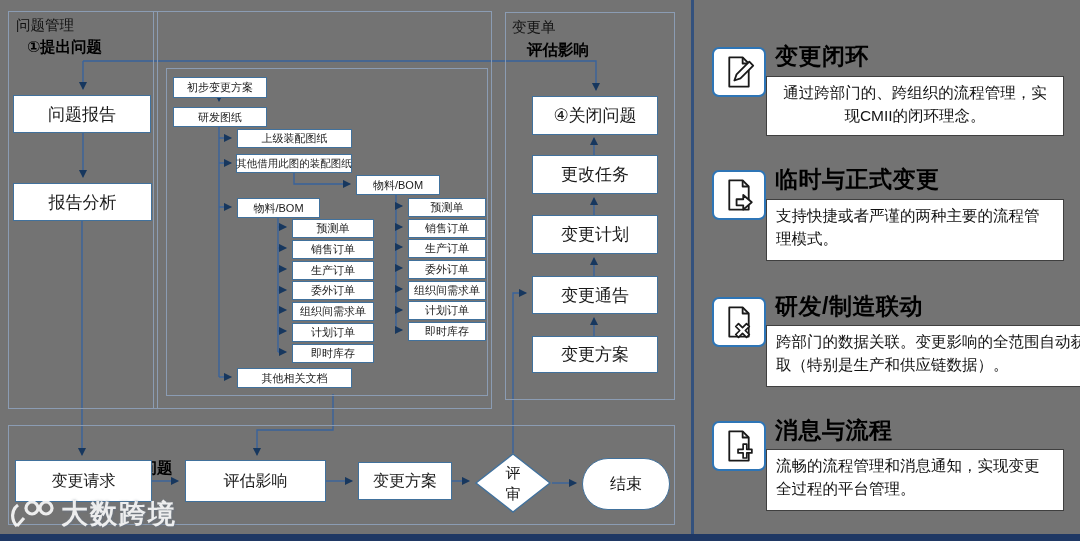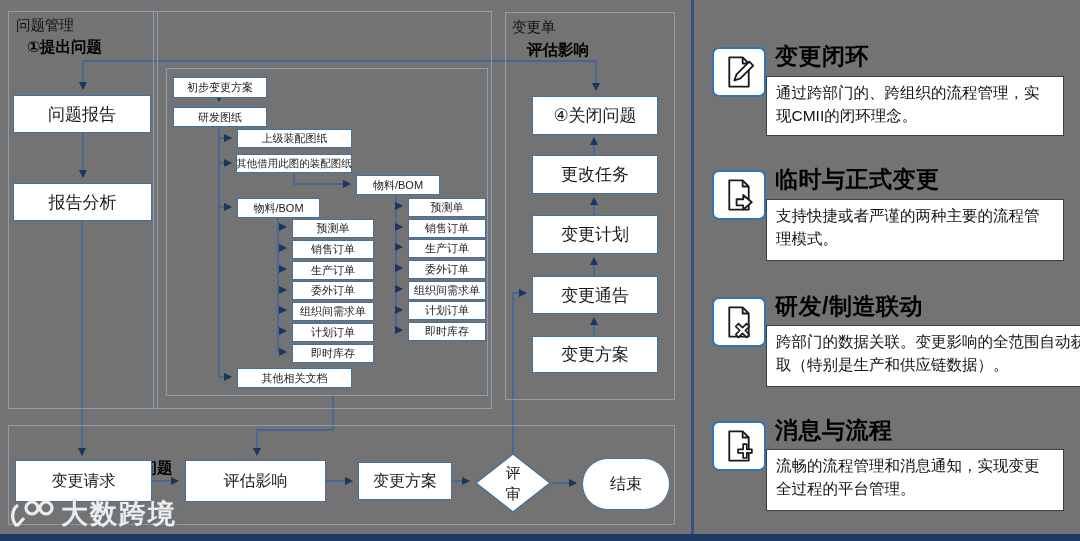--- a/index.html
+++ b/index.html
@@ -142,21 +142,21 @@
   <div class="divider"></div>
 
   <div class="icon-box" style="left:712px;top:47px;">
     <svg width="32" height="34" viewBox="0 0 26 28">
       <path d="M5 2 h11 l5 5 v19 H5 Z" fill="#fff" stroke="#1a1a1a" stroke-width="1.5" stroke-linejoin="round"></path>
       <path d="M16 2 v5 h5" fill="none" stroke="#1a1a1a" stroke-width="1.5" stroke-linejoin="round"></path>
       <path d="M21.5 5.5 L11 16 l-1.8 5 5 -1.8 L24.7 8.7 Z" fill="#fff" stroke="#1a1a1a" stroke-width="1.5" stroke-linejoin="round"></path>
     </svg>
   </div>
   <div class="ptitle" style="left:775px;top:41px;">变更闭环</div>
-  <div class="ptext" style="left:766px;top:76px;width:298px;height:60px;">通过跨部门的、跨组织的流程管理，实现CMII的闭环理念。</div>
+  <div class="ptext" style="left:766px;top:76px;width:298px;height:60px;text-align:center;">通过跨部门的、跨组织的流程管理，实现CMII的闭环理念。</div>
 
   <div class="icon-box" style="left:712px;top:170px;">
     <svg width="32" height="34" viewBox="0 0 26 28">
       <path d="M5 2 h11 l5 5 v19 H5 Z" fill="#fff" stroke="#1a1a1a" stroke-width="1.5" stroke-linejoin="round"></path>
       <path d="M16 2 v5 h5" fill="none" stroke="#1a1a1a" stroke-width="1.5" stroke-linejoin="round"></path>
       <path d="M11 17.5 h5.5 v-3.5 L23.5 20 l-7 6 v-3.5 H11 Z" fill="#fff" stroke="#1a1a1a" stroke-width="1.5" stroke-linejoin="round"></path>
     </svg>
   </div>
   <div class="ptitle" style="left:775px;top:164px;">临时与正式变更</div>
   <div class="ptext" style="left:766px;top:199px;width:298px;height:62px;">支持快捷或者严谨的两种主要的流程管理模式。</div>

